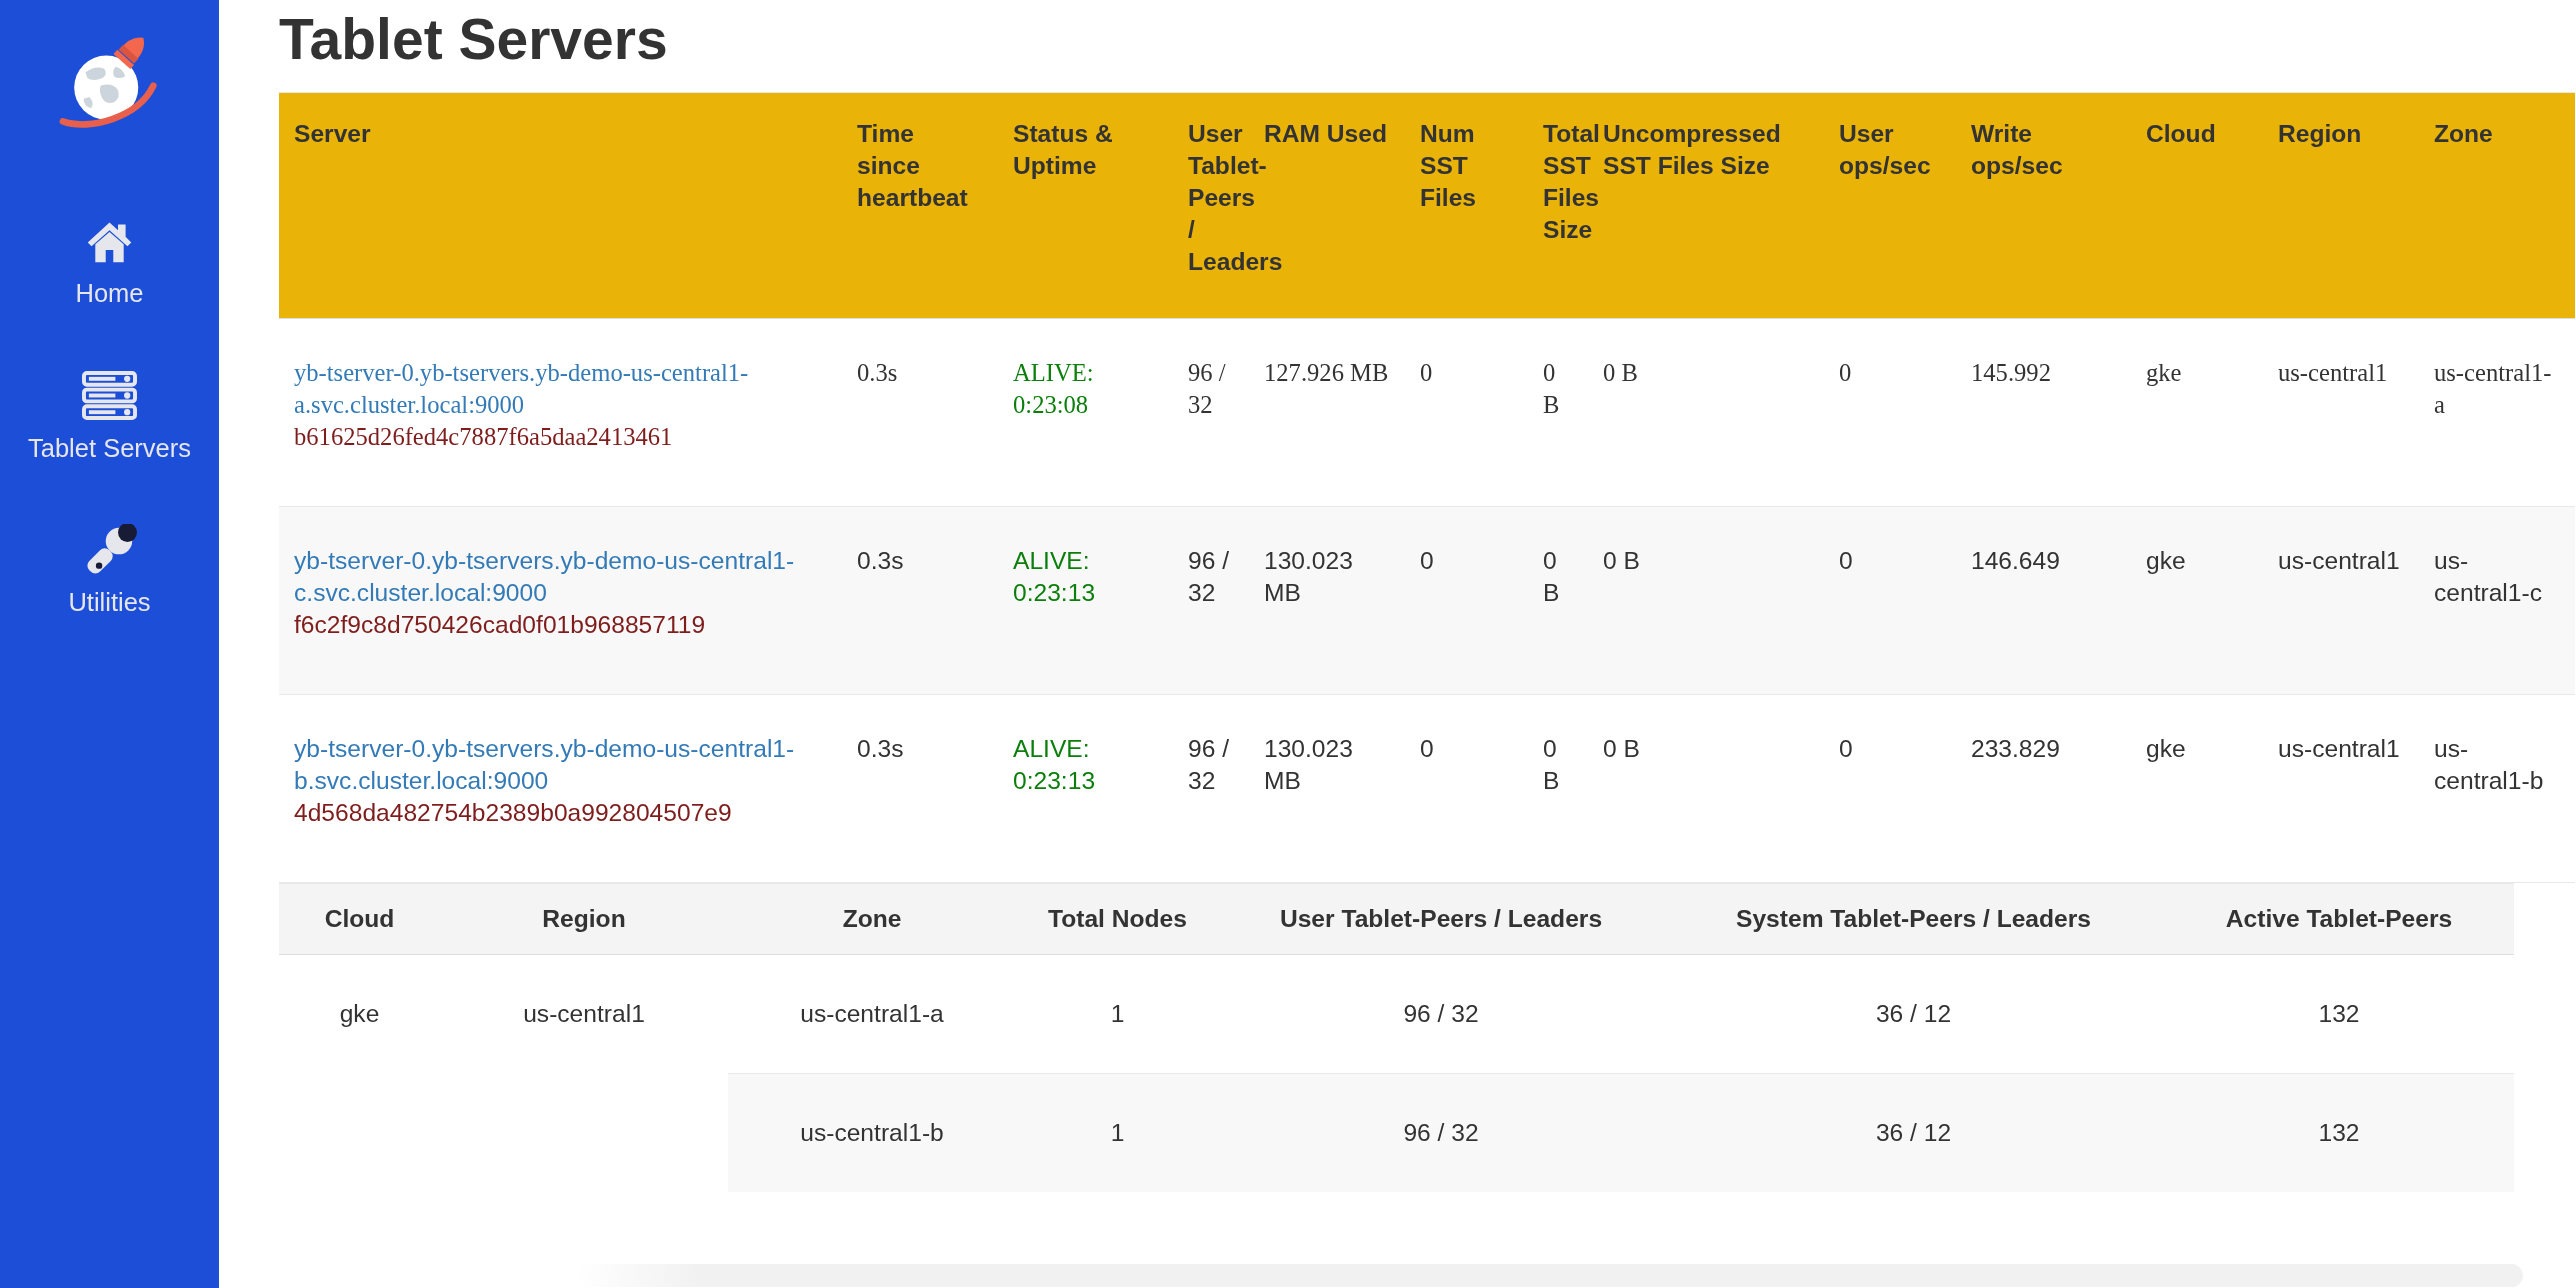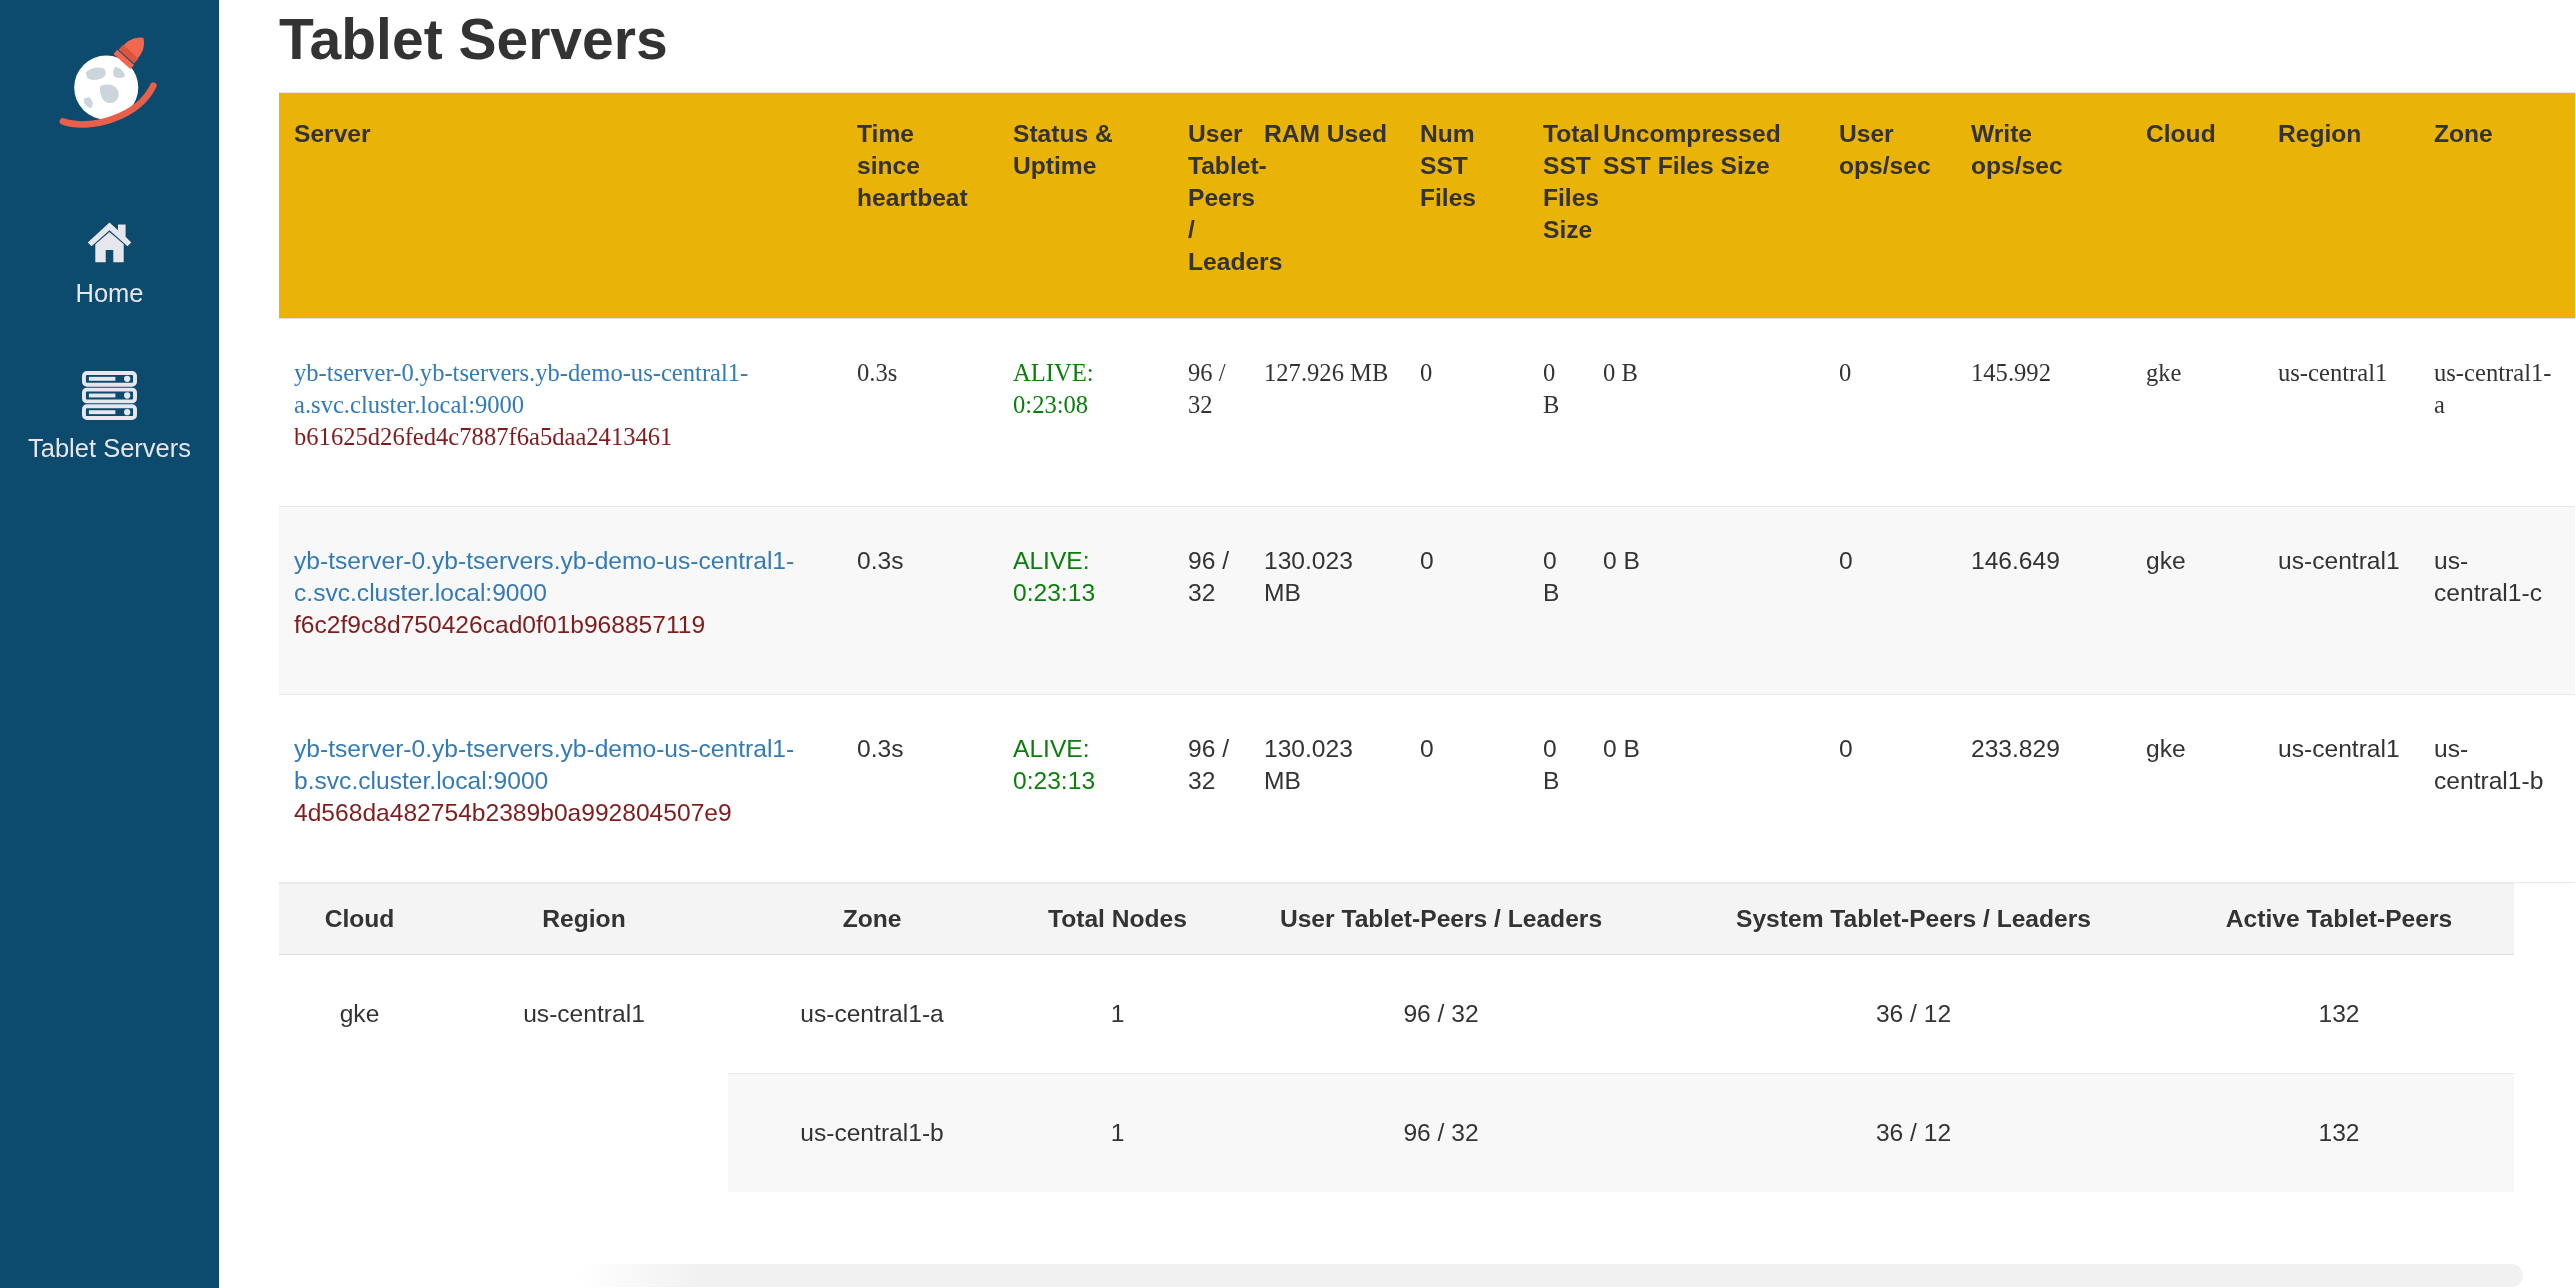--- a/index.html
+++ b/index.html
@@ -3,21 +3,21 @@
 <meta charset="utf-8">
 <style>
   html,body{margin:0;padding:0;}
   body{
     font-family:"Liberation Sans",sans-serif;
     font-size:24.6px;color:#333;background:#fff;
   }
   .page{width:2576px;height:1289px;overflow:hidden;position:relative;display:flex;}
 
   
-  .sidebar{flex:0 0 219px;width:219px;height:1289px;background:#0c4a6e;display:flex;flex-direction:column;align-items:center;}
+  .sidebar{flex:0 0 219px;width:219px;height:1289px;background:#1d4ed8;display:flex;flex-direction:column;align-items:center;}
   .logo-wrap{margin-top:28px;height:104px;display:flex;align-items:center;justify-content:center;}
   .nav{margin-top:83px;display:flex;flex-direction:column;gap:62px;align-items:center;width:100%;}
   .nav-item{display:flex;flex-direction:column;align-items:center;gap:11.3px;color:#e6e7ec;cursor:pointer;width:100%;text-align:center;}
   .nav-item svg{display:block;}
   .nav-label{font-size:25.5px;line-height:28px;white-space:nowrap;}
 
   
   .content{flex:1;padding-left:60px;overflow:hidden;position:relative;}
   .page-title{font-size:57px;line-height:60px;font-weight:700;margin:9.4px 0 23px 0;color:#333;}
   .section-title{font-size:45px;line-height:49px;font-weight:700;margin:32px 0 23px 0;color:#333;}
@@ -110,20 +110,31 @@
             <line x1="9" y1="27" x2="36" y2="27" stroke-width="4"></line>
             <circle cx="48" cy="27" r="3.2" fill="#e6e7ec" stroke="none"></circle>
             <rect x="4" y="38" width="52" height="12" rx="3" stroke-width="4"></rect>
             <line x1="9" y1="44" x2="36" y2="44" stroke-width="4"></line>
             <circle cx="48" cy="44" r="3.2" fill="#e6e7ec" stroke="none"></circle>
           </svg>
         </span>
         <span class="nav-label">Tablet Servers</span>
       </div>
 
+      <div class="nav-item">
+        <span>
+          <svg width="55" height="53" viewBox="0 0 56 56">
+            <circle cx="38" cy="18" r="14" fill="#e6e7ec"></circle>
+            <circle cx="47" cy="9" r="10" fill="#171b36"></circle>
+            <rect x="10" y="24" width="16" height="30" rx="7" transform="rotate(45 18 39)" fill="#e6e7ec"></rect>
+            <circle cx="17" cy="44" r="3.4" fill="#171b36"></circle>
+          </svg>
+        </span>
+        <span class="nav-label">Utilities</span>
+      </div>
     </nav>
   </aside>
 
   <main class="content">
 
     <h1 class="page-title">Tablet Servers</h1>
 
     <table class="tserver-table">
       <colgroup>
         <col style="width:563px">

